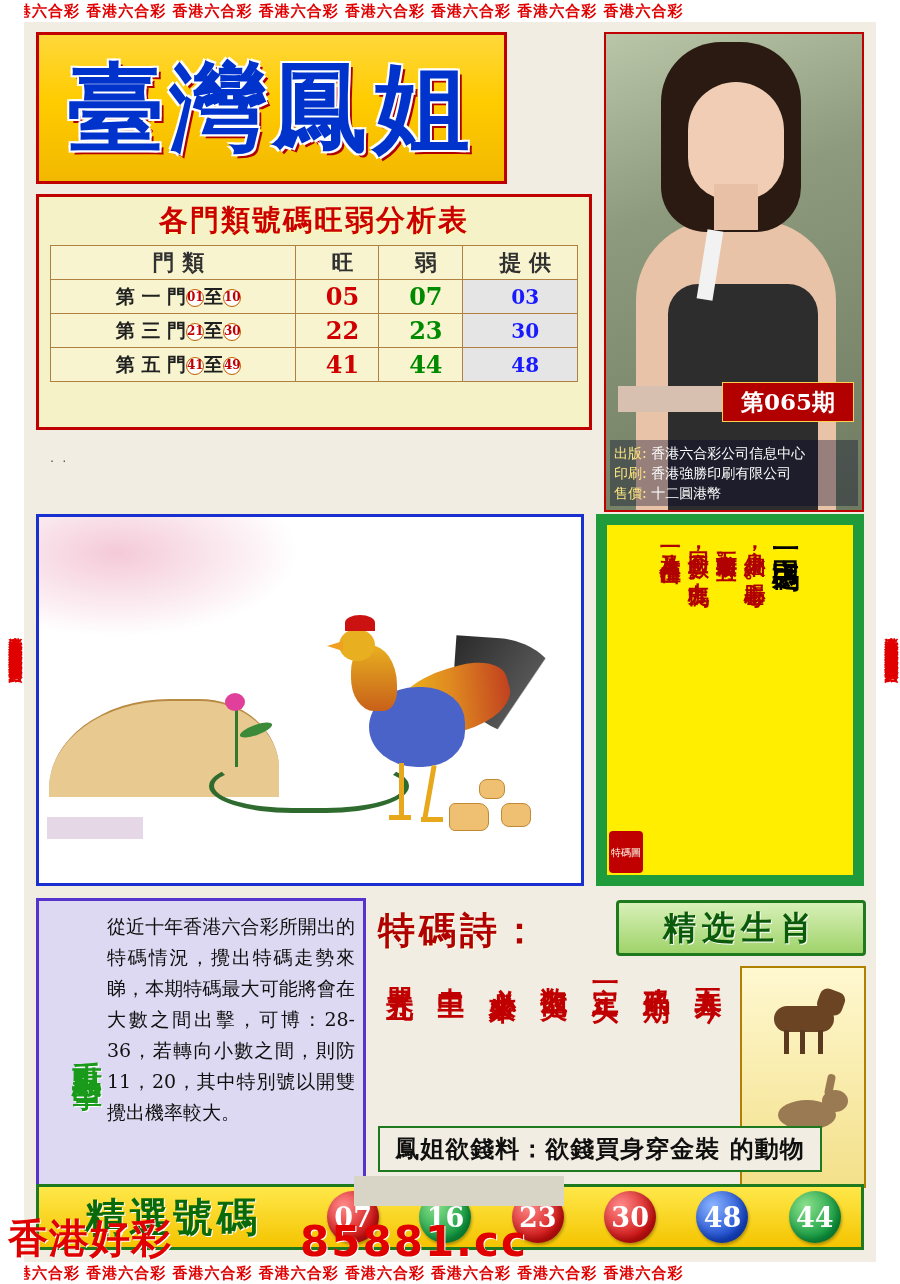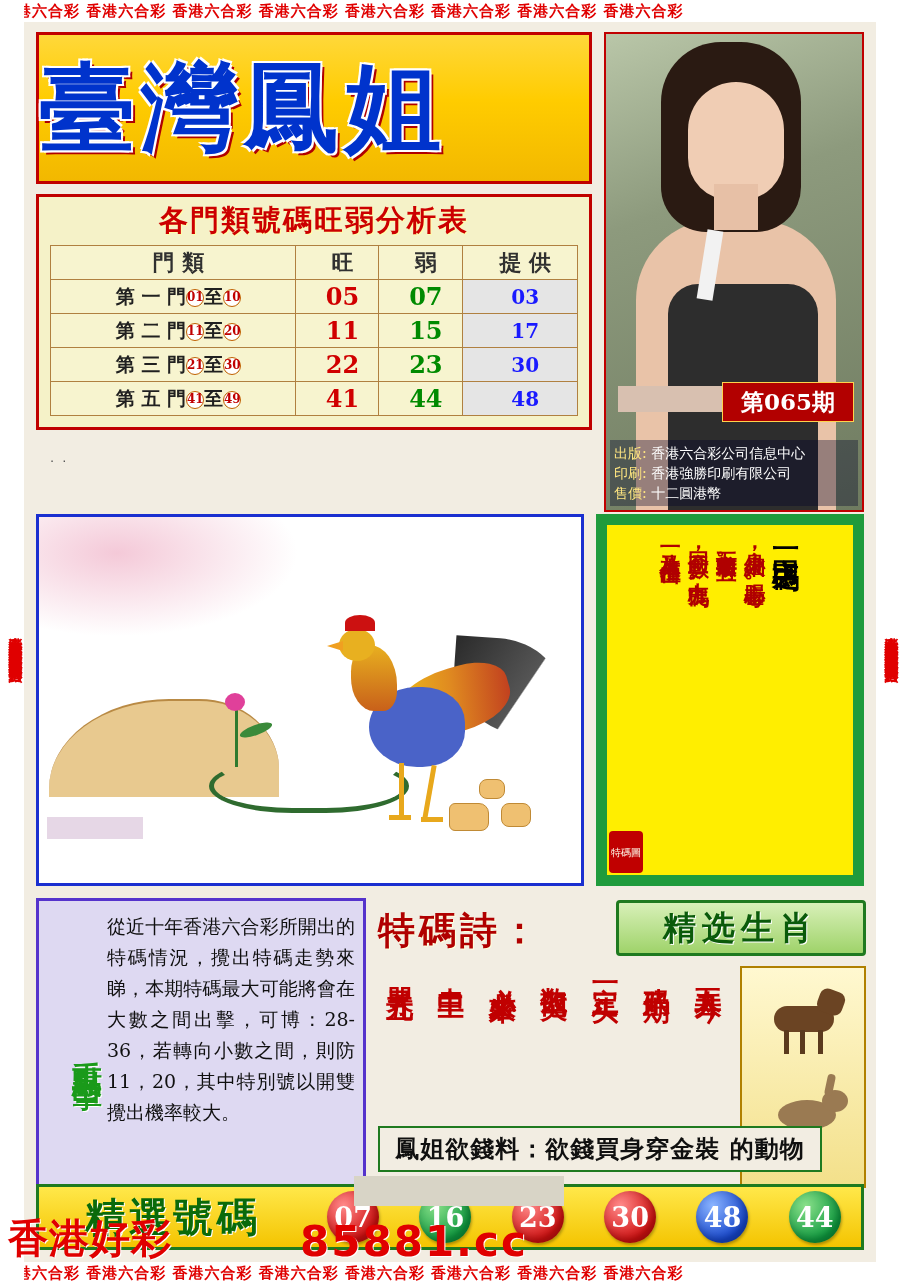--- a/index.html
+++ b/index.html
@@ -28,24 +28,24 @@
 
   
   .page{
     position:absolute;left:24px;top:22px;width:852px;height:1240px;
     background:#f2ede2;
     box-sizing:border-box;
   }
 
   
   .title-banner{
-    position:absolute;left:12px;top:10px;width:556px;height:152px;
+    position:absolute;left:12px;top:10px;width:471px;height:152px;
     background:linear-gradient(180deg,#ffd83a 0%,#ffcc00 45%,#f2b800 100%);
     border:3px solid #c00000;box-sizing:border-box;
-    display:flex;align-items:center;
+    display:flex;align-items:center;justify-content:center;
   }
   .title-banner .t{
     font-family:"DejaVu Serif","Liberation Serif",serif;
     font-size:96px;font-weight:bold;color:#0033cc;
     letter-spacing:6px;
     text-shadow:
       -2px -2px 0 #fff, 2px -2px 0 #fff, -2px 2px 0 #fff, 2px 2px 0 #fff,
       4px 4px 0 #b00000;
     line-height:1;
   }
@@ -343,26 +343,20 @@
         <th>門 類</th>
         <th>旺</th>
         <th>弱</th>
         <th>提 供</th>
       </tr>
       <tr>
         <td class="lbl"><span>第 一 門</span><span class="circ">01</span><span>至</span><span class="circ">10</span></td>
         <td class="v-red">05</td>
         <td class="v-green">07</td>
         <td class="v-blue">03</td>
-      </tr>
-      <tr>
-        <td class="lbl"><span>第 二 門</span><span class="circ">11</span><span>至</span><span class="circ">20</span></td>
-        <td class="v-red">11</td>
-        <td class="v-green">15</td>
-        <td class="v-blue">17</td>
       </tr>
       <tr>
         <td class="lbl"><span>第 三 門</span><span class="circ">21</span><span>至</span><span class="circ">30</span></td>
         <td class="v-red">22</td>
         <td class="v-green">23</td>
         <td class="v-blue">30</td>
       </tr>
       <tr>
         <td class="lbl"><span>第 五 門</span><span class="circ">41</span><span>至</span><span class="circ">49</span></td>
         <td class="v-red">41</td>

